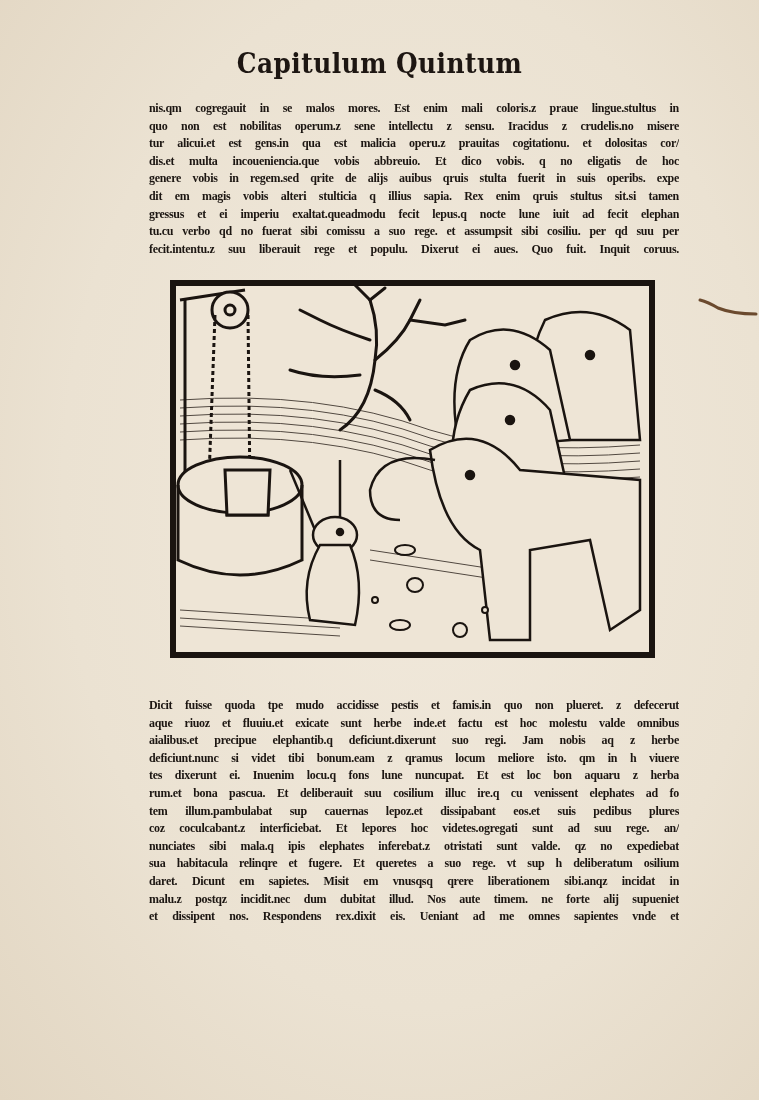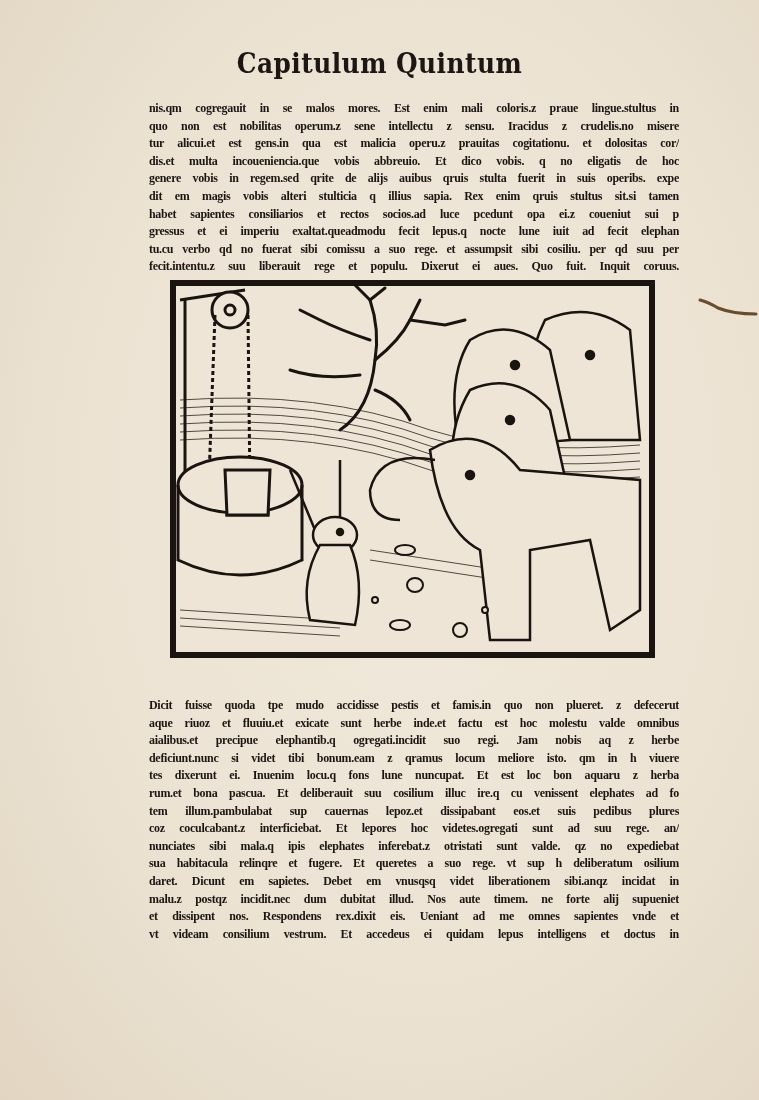--- a/index.html
+++ b/index.html
@@ -26,21 +26,20 @@
 
   <div class="title">Capitulum Quintum</div>
 
   <div class="text-block top">
     <span class="line">nis.qm cogregauit in se malos mores. Est enim mali coloris.z praue lingue.stultus in</span>
     <span class="line">quo non est nobilitas operum.z sene intellectu z sensu. Iracidus z crudelis.no misere</span>
     <span class="line">tur alicui.et est gens.in qua est malicia operu.z prauitas cogitationu. et dolositas cor/</span>
     <span class="line">dis.et multa incoueniencia.que vobis abbreuio. Et dico vobis. q no eligatis de hoc</span>
     <span class="line">genere vobis in regem.sed qrite de alijs auibus qruis stulta fuerit in suis operibs. expe</span>
     <span class="line">dit em magis vobis alteri stulticia q illius sapia. Rex enim qruis stultus sit.si tamen</span>
-    <span class="line">habet sapientes consiliarios et rectos socios.ad luce pcedunt opa ei.z coueniut sui p</span>
     <span class="line">gressus et ei imperiu exaltat.queadmodu fecit lepus.q nocte lune iuit ad fecit elephan</span>
     <span class="line">tu.cu verbo qd no fuerat sibi comissu a suo rege. et assumpsit sibi cosiliu. per qd suu per</span>
     <span class="line">fecit.intentu.z suu liberauit rege et populu. Dixerut ei aues. Quo fuit. Inquit coruus.</span>
   </div>
 
   <svg class="woodcut" viewBox="0 0 485 378" xmlns="http://www.w3.org/2000/svg">
     <rect x="0" y="0" width="485" height="378" fill="#eee5d6"></rect>
     <rect x="3" y="3" width="479" height="372" fill="none" stroke="#1a1410" stroke-width="6"></rect>
 
     <g stroke="#2a211b" stroke-width="1" fill="none" opacity="0.8">
@@ -107,30 +106,29 @@
       <ellipse cx="230" cy="345" rx="10" ry="5"></ellipse>
       <circle cx="290" cy="350" r="7"></circle>
       <circle cx="205" cy="320" r="3"></circle>
       <circle cx="315" cy="330" r="3"></circle>
     </g>
   </svg>
 
   <div class="text-block bottom">
     <span class="line">Dicit fuisse quoda tpe mudo accidisse pestis et famis.in quo non plueret. z defecerut</span>
     <span class="line">aque riuoz et fluuiu.et exicate sunt herbe inde.et factu est hoc molestu valde omnibus</span>
-    <span class="line">aialibus.et precipue elephantib.q ogregati.incidit suo regi. Jam nobis aq z herbe</span>
+    <span class="line">aialibus.et precipue elephantib.q deficiunt.dixerunt suo regi. Jam nobis aq z herbe</span>
     <span class="line">deficiunt.nunc si videt tibi bonum.eam z qramus locum meliore isto. qm in h viuere</span>
     <span class="line">tes dixerunt ei. Inuenim locu.q fons lune nuncupat. Et est loc bon aquaru z herba</span>
     <span class="line">rum.et bona pascua. Et deliberauit suu cosilium illuc ire.q cu venissent elephates ad fo</span>
     <span class="line">tem illum.pambulabat sup cauernas lepoz.et dissipabant eos.et suis pedibus plures</span>
     <span class="line">coz coculcabant.z interficiebat. Et lepores hoc videtes.ogregati sunt ad suu rege. an/</span>
     <span class="line">nunciates sibi mala.q ipis elephates inferebat.z otristati sunt valde. qz no expediebat</span>
     <span class="line">sua habitacula relinqre et fugere. Et queretes a suo rege. vt sup h deliberatum osilium</span>
-    <span class="line">daret. Dicunt em sapietes. Debet em vnusqsq videt liberationem sibi.anqz incidat in</span>
+    <span class="line">daret. Dicunt em sapietes. Misit em vnusqsq qrere liberationem sibi.anqz incidat in</span>
     <span class="line">malu.z postqz incidit.nec dum dubitat illud. Nos aute timem. ne forte alij supueniet</span>
     <span class="line">et dissipent nos. Respondens rex.dixit eis. Ueniant ad me omnes sapientes vnde et</span>
-    <span class="line">vt videam consilium vestrum. Et accedeus ei quidam lepus intelligens et doctus in</span>
   </div>
 
   <svg class="tear" viewBox="0 0 60 22" xmlns="http://www.w3.org/2000/svg">
     <path d="M2 4 Q10 6 20 12 Q35 18 58 18" stroke="#6b4a2e" stroke-width="3" fill="none" stroke-linecap="round"></path>
   </svg>
 </div>
 
 </body></html>

